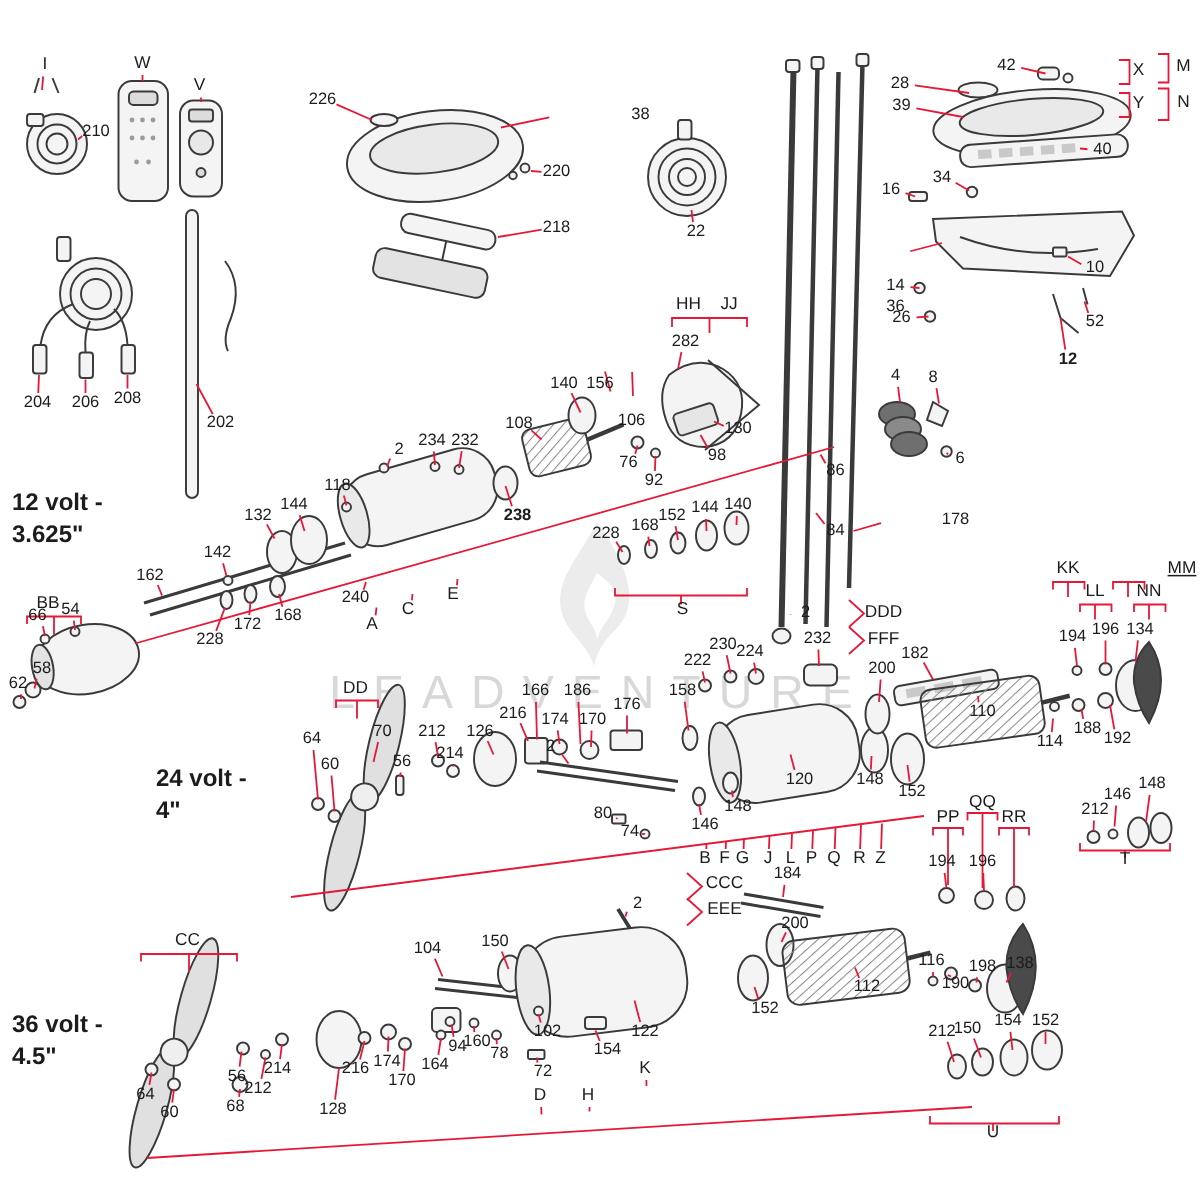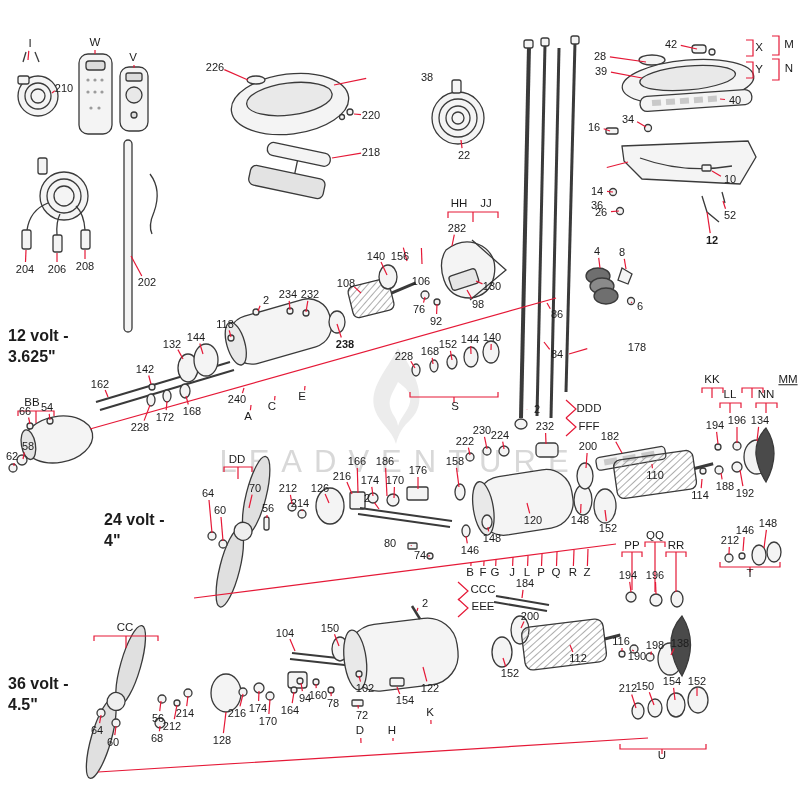--- a/index.html
+++ b/index.html
@@ -582,21 +582,21 @@
       <span class="lbl" style="left: 715px; top: 425px;">194</span>
       <span class="lbl" style="left: 737px; top: 420px;">196</span>
       <span class="lbl" style="left: 760px; top: 420px;">134</span>
       <span class="lbl letter" style="left: 712px; top: 380px;">KK</span>
       <span class="lbl letter" style="left: 730px; top: 395px;">LL</span>
       <span class="lbl letter" style="left: 788px; top: 380px; text-decoration: underline;">MM</span>
       <span class="lbl letter" style="left: 766px; top: 395px;">NN</span>
       <span class="lbl" style="left: 533px; top: 520px;">120</span>
       <span class="lbl" style="left: 580px; top: 520px;">148</span>
       <span class="lbl" style="left: 608px; top: 528px;">152</span>
-      <span class="lbl" style="left: 390px; top: 543px;">80</span>
+      <span class="lbl" style="left: 402px; top: 543px;">80</span>
       <span class="lbl" style="left: 420px; top: 555px;">74</span>
       <span class="lbl" style="left: 470px; top: 550px;">146</span>
       <span class="lbl" style="left: 492px; top: 538px;">148</span>
       <span class="lbl letter" style="left: 470px; top: 573px;">B</span>
       <span class="lbl letter" style="left: 483px; top: 573px;">F</span>
       <span class="lbl letter" style="left: 495px; top: 573px;">G</span>
       <span class="lbl letter" style="left: 512px; top: 573px;">J</span>
       <span class="lbl letter" style="left: 527px; top: 573px;">L</span>
       <span class="lbl letter" style="left: 541px; top: 573px;">P</span>
       <span class="lbl letter" style="left: 556px; top: 573px;">Q</span>

